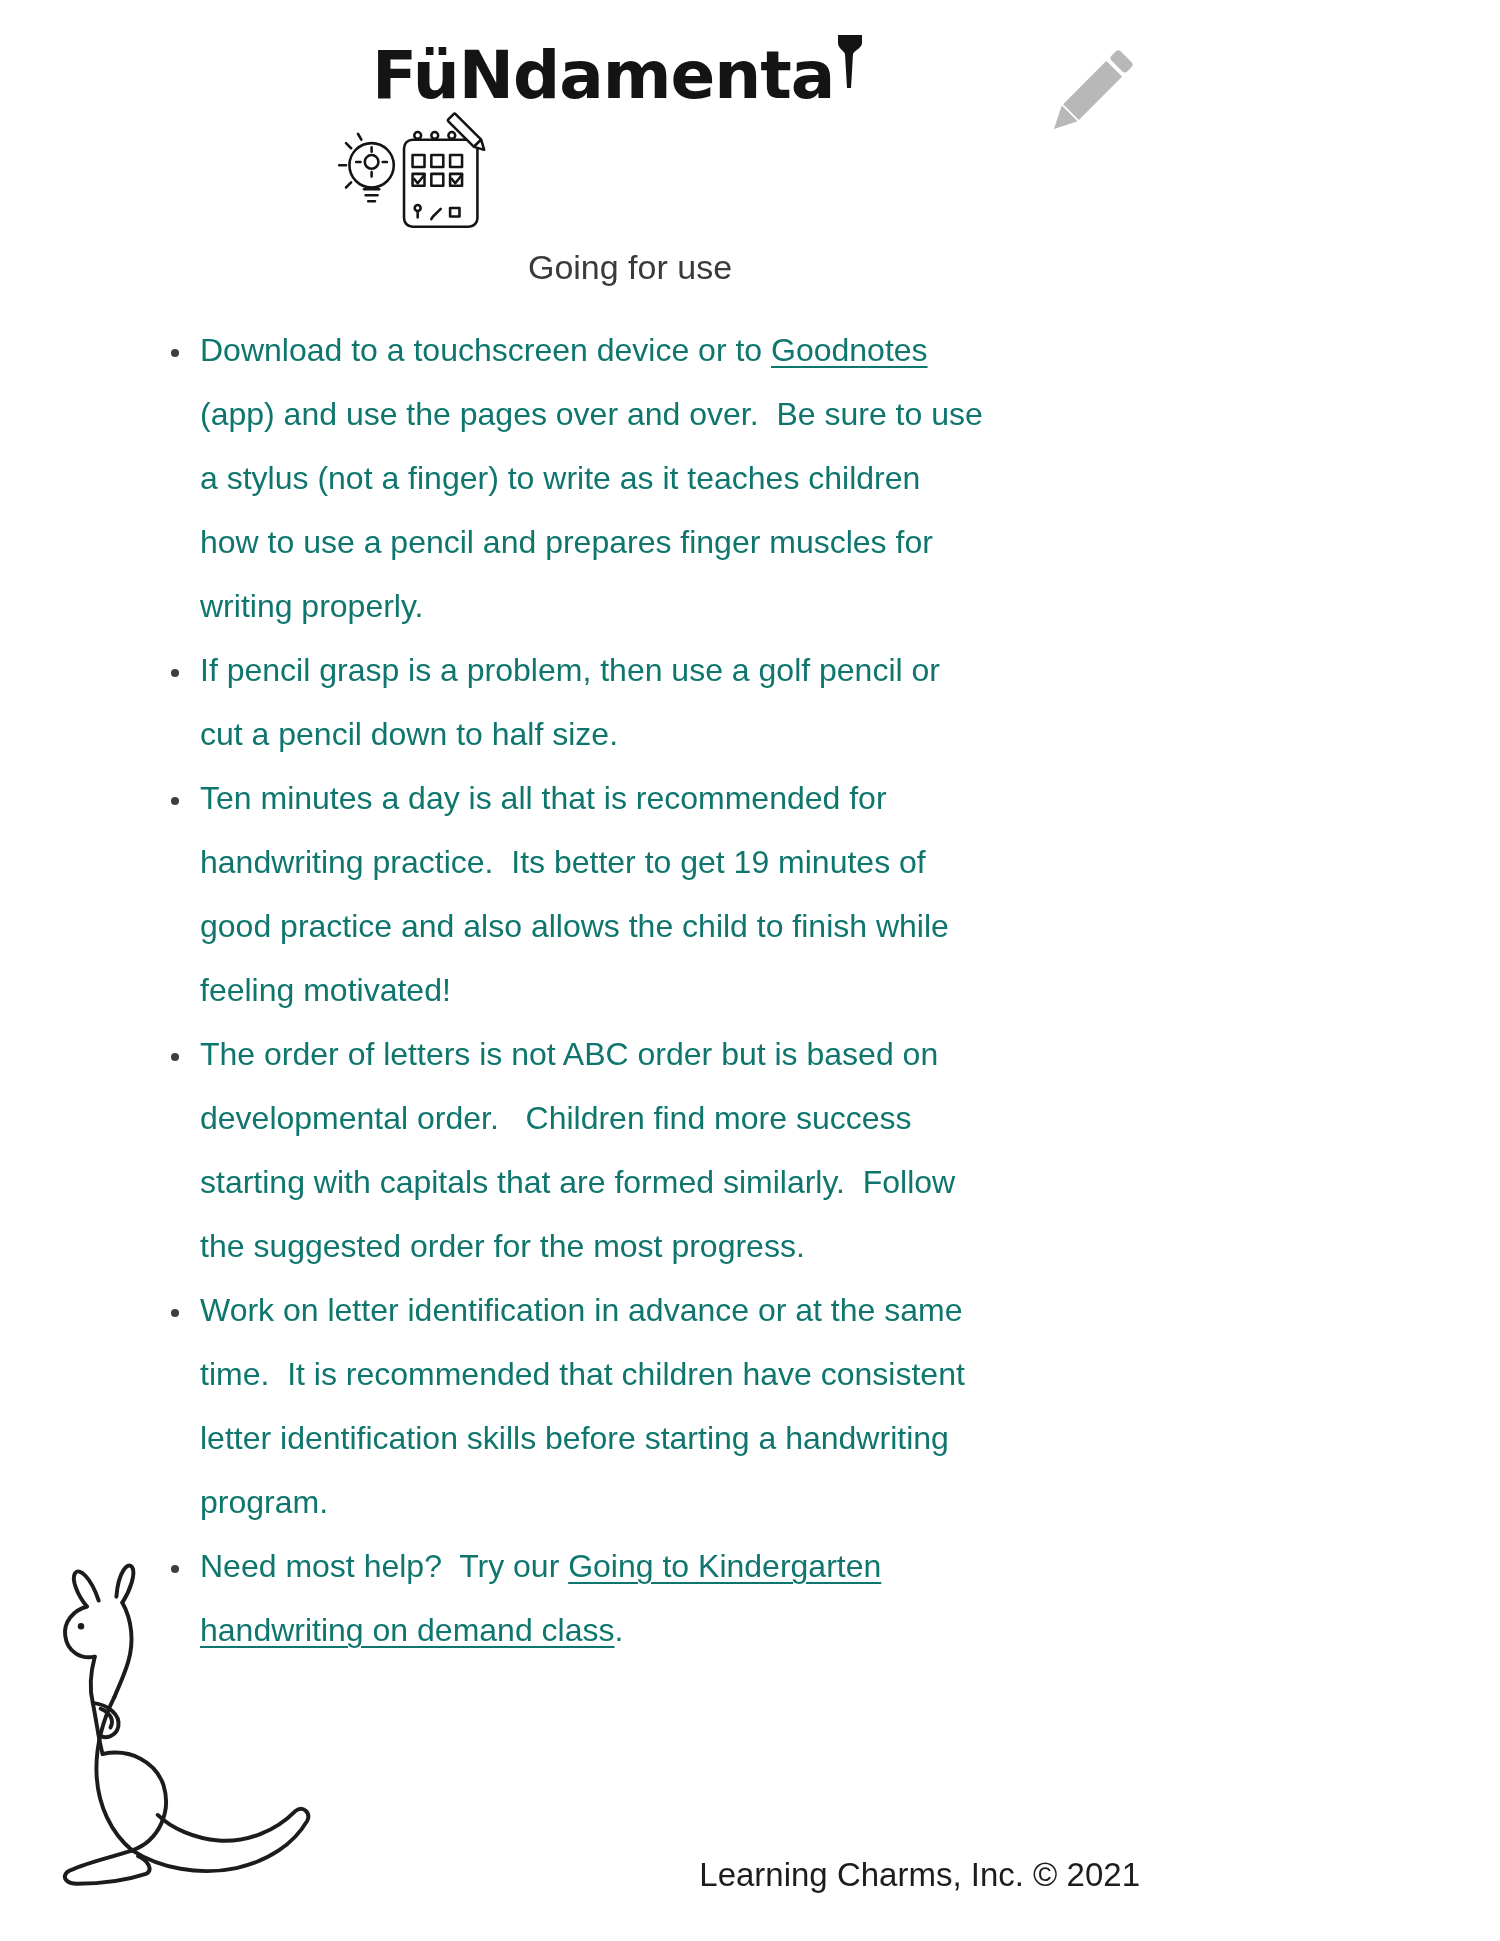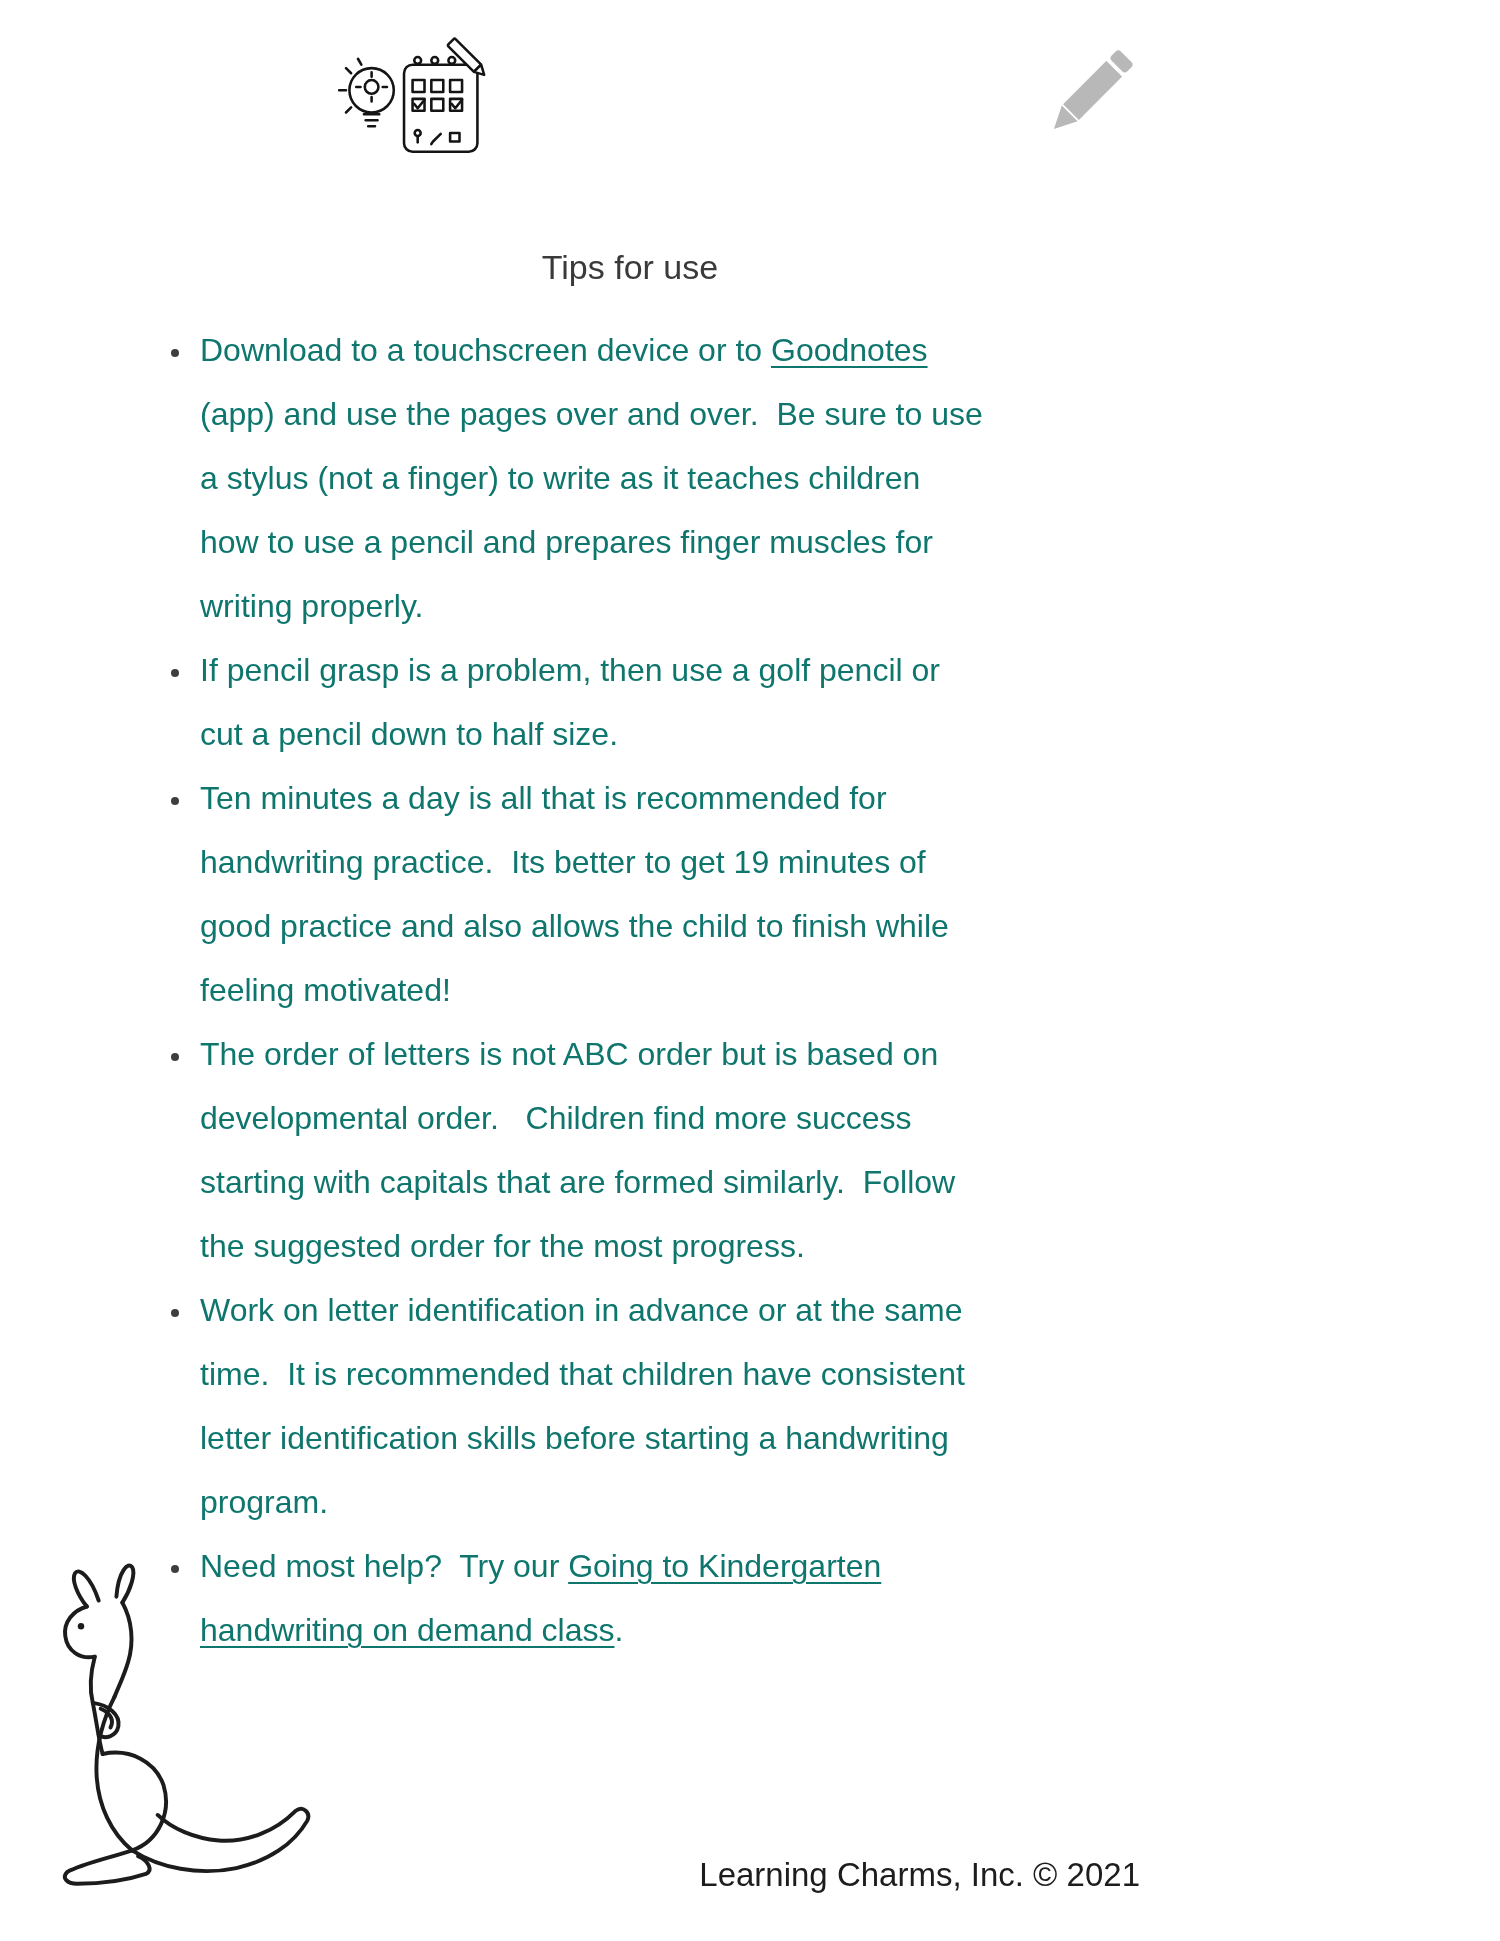--- a/index.html
+++ b/index.html
@@ -35,20 +35,28 @@
   .footer{
     position:absolute;top:1856px;left:120px;width:1020px;text-align:right;
     font-size:33px;color:#1d1d1d;
   }
   .kangaroo{position:absolute;left:22px;top:1552px;}
 </style>
 </head>
 <body>
 
 <div class="logo">
+  <div class="brand-top">
+    <span>FüNdamenta</span>
+    <span class="tee">
+      <svg width="26" height="58" viewBox="0 0 26 58" aria-hidden="true">
+        <path d="M1,1 h24 v8 c0,5 -7,7 -9,11 l-2,34 h-4 l-2,-34 c-2,-4 -7,-6 -7,-11 z" fill="#141414"></path>
+      </svg>
+    </span>
+  </div>
   <div class="logo-row2">
     <span>
       <svg width="160" height="128" viewBox="0 0 170 150" fill="none" stroke="#141414" stroke-width="3" stroke-linecap="round" stroke-linejoin="round" aria-hidden="true">
 
         <circle cx="40" cy="66" r="26"></circle>
         <circle cx="40" cy="62" r="8"></circle>
         <path d="M40,50 v-5 M40,74 v5 M27,62 h-5 M53,62 h5"></path>
         <path d="M31,94 h18 M33,101 h14 M36,108 h8"></path>
         <path d="M10,66 H2 M16,46 L10,40 M16,86 L10,92 M28,36 L24,29"></path>
 
@@ -82,21 +90,21 @@
   <svg width="140" height="130" viewBox="0 0 140 140" aria-hidden="true">
     <g transform="rotate(-45 70 70)">
       <polygon points="36,58 12,70 36,82" fill="#b8b8b8"></polygon>
       <rect x="38" y="58" width="66" height="24" fill="#b8b8b8"></rect>
       <rect x="104" y="56" width="4" height="28" fill="#ffffff"></rect>
       <rect x="108" y="58" width="14" height="24" rx="4" fill="#b8b8b8"></rect>
     </g>
   </svg>
 </div>
 
-<div class="title">Tips for use</div>
+<div class="title">Going for use</div>
 
 <div class="tips">
   <ul>
     <li><span>Download to a touchscreen device or to </span><span class="link">Goodnotes</span><span>
 (app) and use the pages over and over.  Be sure to use
 a stylus (not a finger) to write as it teaches children
 how to use a pencil and prepares finger muscles for
 writing properly.</span></li>
     <li><span>If pencil grasp is a problem, then use a golf pencil or
 cut a pencil down to half size.</span></li>

